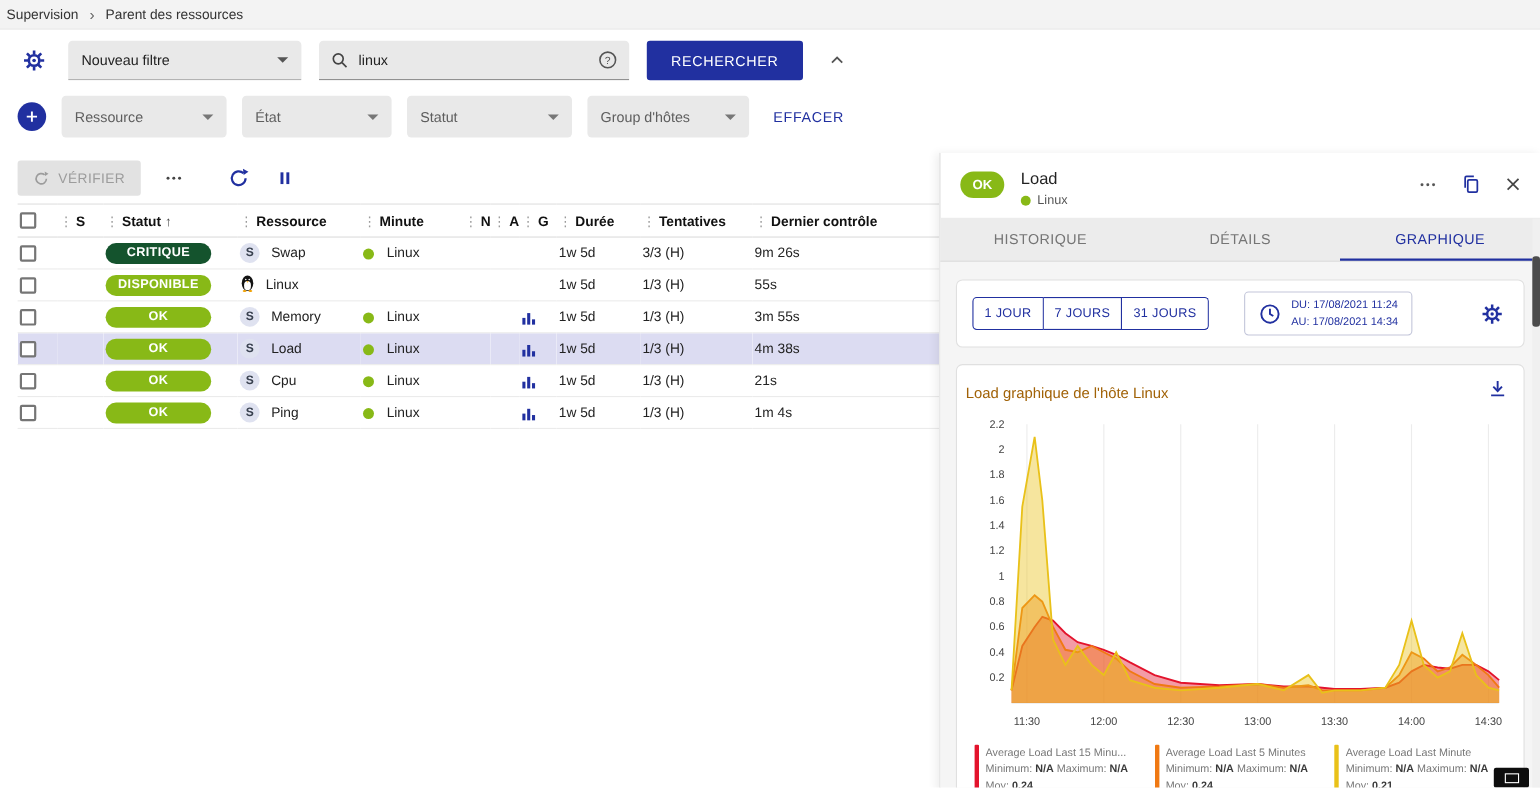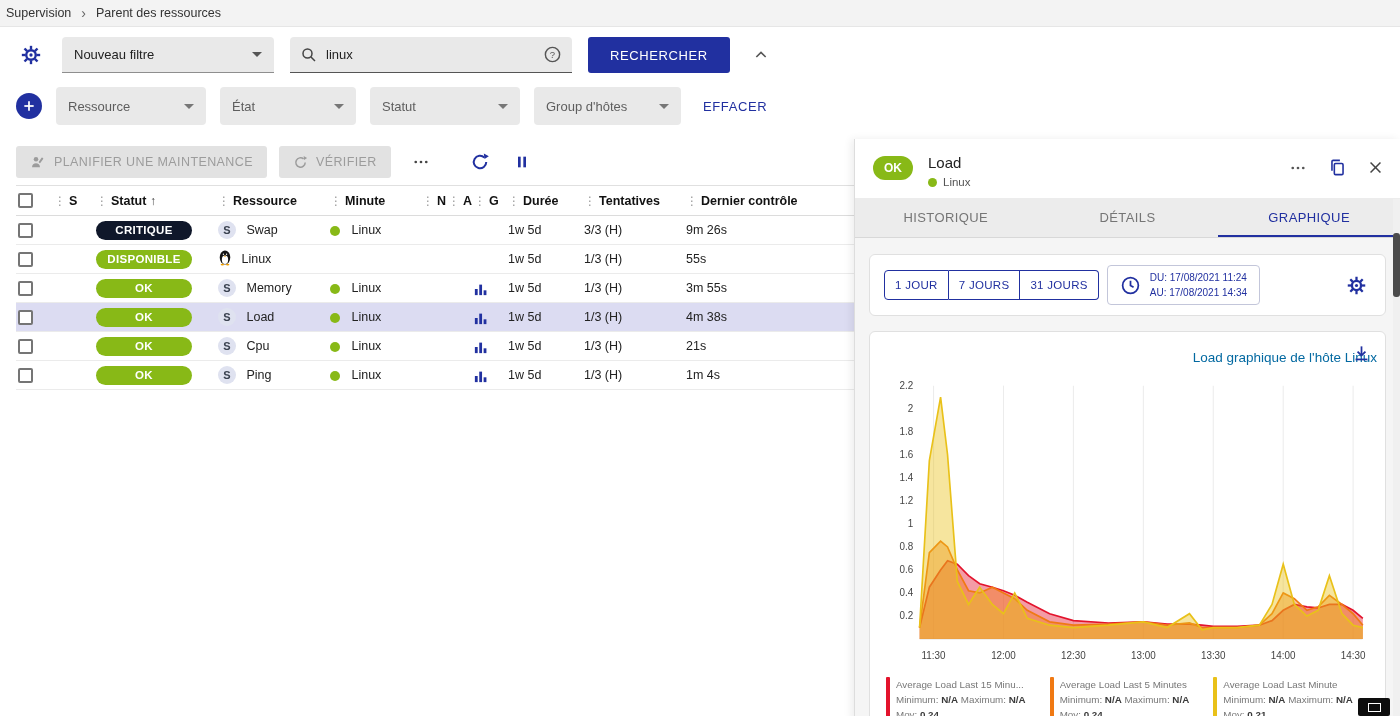--- a/index.html
+++ b/index.html
@@ -90,34 +90,34 @@
   .head-icons button{ display:flex; align-items:center; }
 
   .tabs{ display:flex; background:#ececec; border-bottom:1px solid #d8d8d8; }
   .tab{ flex:1; text-align:center; padding:12px 0; font-size:13px; color:#757575;
     letter-spacing:.4px; cursor:pointer; }
   .tab.active{ color:var(--primary); box-shadow:inset 0 -2px 0 var(--primary); }
 
   .panel-body{ flex:1; background:#f5f5f5; padding:16px 14px 0 14px; display:flex;
     flex-direction:column; gap:15px; overflow:hidden; }
   .card{ background:#fff; border:1px solid #e0e0e0; border-radius:6px; }
-  .card.controls{ display:flex; align-items:center; gap:8px; padding:10px 14px; }
+  .card.controls{ display:flex; align-items:center; gap:32px; padding:10px 14px; }
   .range-group{ display:flex; }
   .range-btn{ border:1px solid var(--primary); color:var(--primary); background:#fff;
     font-size:11.5px; padding:8px 10px; letter-spacing:.3px; }
   .range-btn:first-child{ border-radius:4px 0 0 4px; }
   .range-btn:last-child{ border-radius:0 4px 4px 0; }
   .range-btn + .range-btn{ border-left:none; }
   .period-box{ border:1px solid #c3c6da; border-radius:4px; display:flex; align-items:center;
     gap:9px; padding:4px 12px; color:var(--primary); cursor:pointer; }
   .period-lines{ font-size:10px; line-height:1.5; white-space:nowrap; }
   .controls .icon-btn{ margin-left:auto; }
 
   .chartcard{ flex:1; position:relative; padding:14px 8px 4px; display:flex; flex-direction:column;}
-  .chart-title{ text-align:right; font-size:13.5px; color:#0369a1; margin:4px 0 10px; }
+  .chart-title{ text-align:left; font-size:13.5px; color:#a16207; margin:4px 0 10px; }
   .dl-btn{ position:absolute; right:14px; top:12px; color:var(--primary); }
   #chart-svg{ width:100%; height:296px; flex:none; }
   .legend{ display:flex; gap:8px; padding:6px 8px 10px; }
   .legend-item{ display:flex; gap:6px; flex:1; min-width:0; cursor:pointer; }
   .legend-bar{ width:4px; flex:none; border-radius:1px; }
   .legend-text{ font-size:9.8px; color:#777; line-height:1.55; white-space:nowrap; overflow:hidden;}
   .legend-text b{ color:#3a3a3a; }
 
   .panel-scrollbar{ position:absolute; right:0; top:60px; bottom:0; width:7px; background:#f0f0f0;}
   .panel-scrollbar .thumb{ position:absolute; top:34px; height:64px; width:7px;
@@ -205,30 +205,20 @@
       <span>Group d'hôtes</span>
         <span class="caret"></span>
     </div>
     <button class="clear-btn">EFFACER</button>
   </section>
 
   <div class="main">
 
     <section class="listing">
       <div class="toolbar">
-        <button class="tb-btn">
-          <span style="display:flex">
-            <svg width="16" height="16" viewBox="0 0 24 24">
-                <circle cx="9" cy="8" r="3.4" fill="#9c9c9c"></circle>
-                <path d="M3 20c0-4 2.8-6 6-6s6 2 6 6z" fill="#9c9c9c"></path>
-                <rect x="15" y="5" width="3" height="9" rx="1" transform="rotate(35 16.5 9.5)" fill="#9c9c9c"></rect>
-              </svg>
-          </span>
-          <span>PLANIFIER UNE MAINTENANCE</span>
-        </button>
         <button class="tb-btn">
           <span style="display:flex">
             <svg width="15" height="15" viewBox="0 0 24 24">
                 <path d="M19.5 12a7.5 7.5 0 1 1-2.6-5.7" fill="none" stroke="#9c9c9c" stroke-width="2.4"></path>
                 <polygon points="17,1.5 17.6,8 22.5,4.8" fill="#9c9c9c"></polygon>
               </svg>
           </span>
           <span>VÉRIFIER</span>
         </button>
         <button class="more-btn">
@@ -278,21 +268,21 @@
             <th><span class="drag">⋮</span><span>G</span></th>
             <th><span class="drag">⋮</span><span>Durée</span></th>
             <th><span class="drag">⋮</span><span>Tentatives</span></th>
             <th><span class="drag">⋮</span><span>Dernier contrôle</span></th>
           </tr>
         </thead>
         <tbody>
             <tr>
     <td><span class="checkbox"></span></td>
     <td></td>
-    <td><span class="badge" style="background: #0f172a;">CRITIQUE</span></td>
+    <td><span class="badge" style="background: #14532d;">CRITIQUE</span></td>
     <td>
       <span class="res-icon">S</span>
       
       <span class="res-name">Swap</span>
     </td>
     <td>
       <span class="dot"></span>
       <span>Linux</span>
     </td>
     <td></td>

